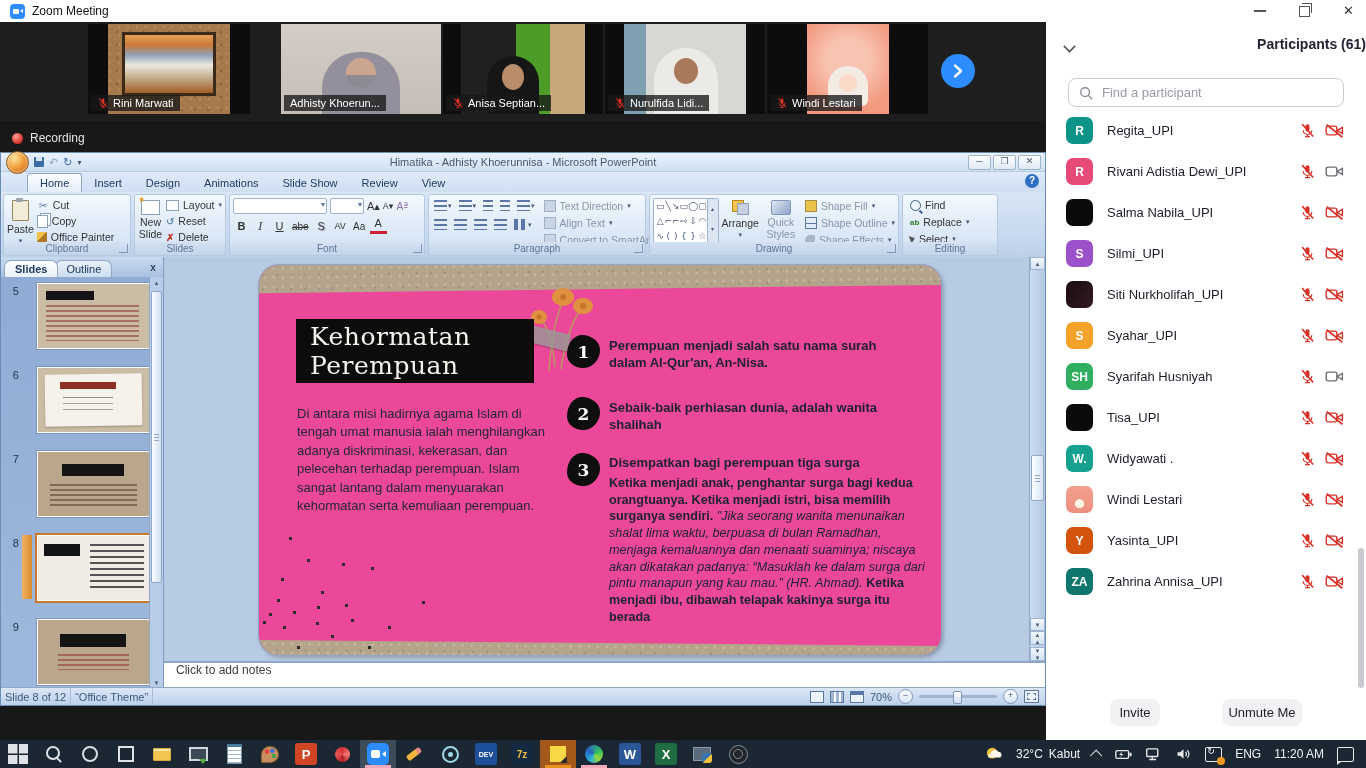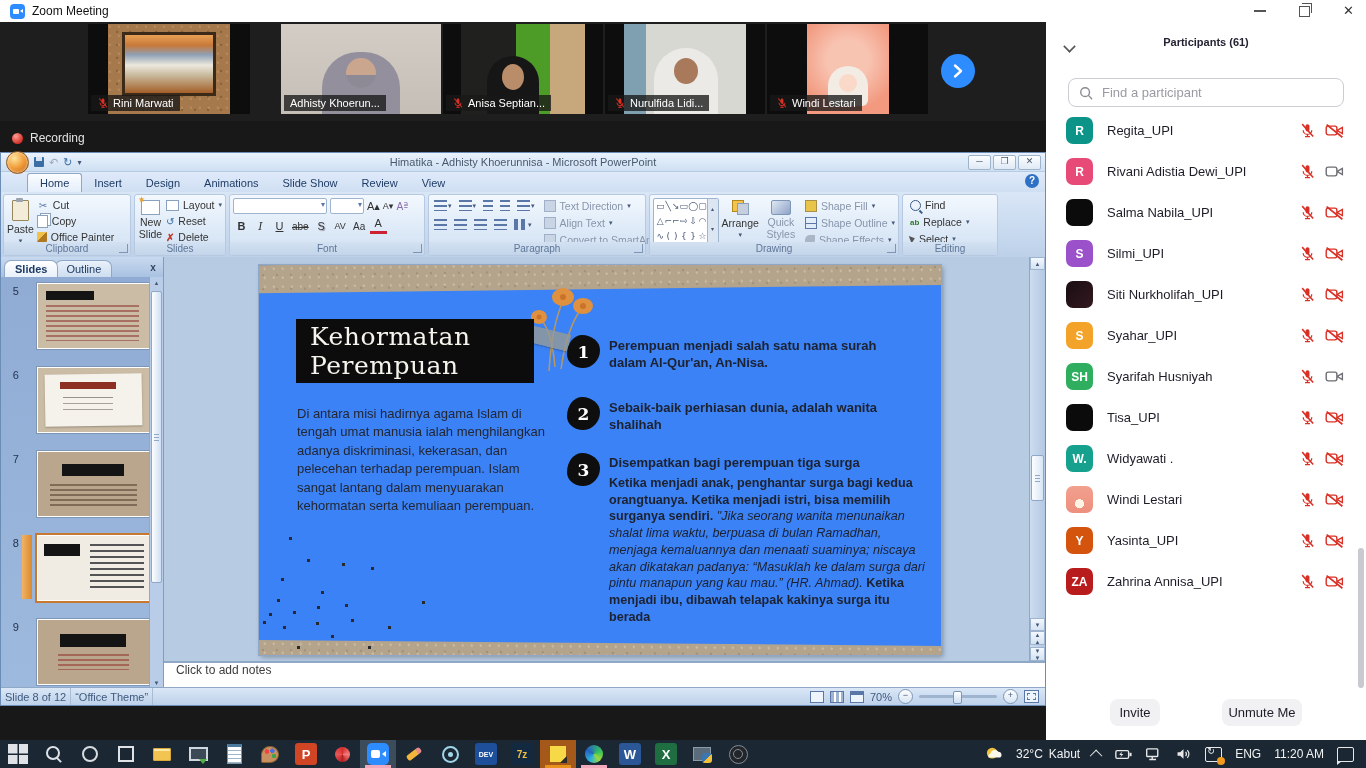--- a/index.html
+++ b/index.html
@@ -133,21 +133,21 @@
   .th.v9{background:#b9a68c;}
   .th.v9::before{content:"";position:absolute;left:22px;top:14px;width:66px;height:13px;background:#141414;}
   .th.v9::after{content:"";position:absolute;left:20px;top:34px;right:20px;height:16px;background:repeating-linear-gradient(180deg,rgba(150,60,50,.6) 0 2px,transparent 2px 5px);}
   .sp-scroll{position:absolute;right:0;top:20px;width:13px;bottom:0;background:#b9cde8;border-left:1px solid #8fa8c8;}
   .sp-scroll .ar{position:absolute;left:0;right:0;height:12px;text-align:center;font-size:6px;color:#44597a;line-height:12px;}
   .sp-sthumb{position:absolute;left:1px;right:1px;top:14px;height:290px;background:linear-gradient(90deg,#fdfeff,#cfdff2);border:1px solid #8fa8c8;border-radius:2px;}
   .sp-sthumb::before{content:"";position:absolute;left:2px;right:2px;top:50%;height:1px;background:#8fa8c8;box-shadow:0 -3px 0 #8fa8c8,0 3px 0 #8fa8c8;}
 
   
   .editor{position:absolute;left:163px;top:104px;right:0;height:404px;background:#b7cbe3;overflow:hidden;}
-  .slide-canvas{position:absolute;left:95px;top:8px;width:682px;height:390px;background:#3b82f6;box-shadow:0 0 0 1px #8fa8c8,2px 2px 5px rgba(0,0,0,.3);overflow:hidden;}
+  .slide-canvas{position:absolute;left:95px;top:8px;width:682px;height:390px;background:#ec4899;box-shadow:0 0 0 1px #8fa8c8,2px 2px 5px rgba(0,0,0,.3);overflow:hidden;border-radius:20px;}
   .band{position:absolute;left:-6px;width:104%;background-color:#b5a48c;background-image:radial-gradient(circle at 30% 40%,#cabb9f 1px,transparent 1.4px),radial-gradient(circle at 70% 70%,#a2917a 1px,transparent 1.4px);background-size:9px 9px,14px 14px;}
   .band-top{top:-4px;height:28px;transform:rotate(-0.7deg);}
   .band-bottom{bottom:-3px;height:15px;transform:rotate(0.5deg);}
   .title-box{position:absolute;left:37px;top:54px;width:238px;height:64px;background:#0c0c0c;color:#f6f3ec;font-family:"DejaVu Serif",serif;font-size:25px;line-height:1.16;padding:3px 0 0 14px;box-sizing:border-box;letter-spacing:.5px;}
   .tape{position:absolute;left:263px;top:64px;width:48px;height:17px;background:rgba(150,154,150,.8);transform:rotate(14deg);box-shadow:0 1px 2px rgba(0,0,0,.25);}
   .flowers{position:absolute;left:252px;top:14px;}
   .intro{position:absolute;left:38px;top:140px;width:264px;font-size:13px;line-height:1.42;color:#222733;margin:0;}
   .blob{position:absolute;width:33px;height:33px;background:#0e0e0e;color:#fff;font-family:"DejaVu Serif",serif;font-size:17px;font-weight:bold;display:flex;align-items:center;justify-content:center;border-radius:46% 54% 52% 48%/58% 46% 54% 42%;}
   .b1{left:308px;top:70px;} .b2{left:308px;top:132px;} .b3{left:308px;top:188px;}
   .ptext{position:absolute;left:350px;font-size:13px;font-weight:bold;color:#1c2230;line-height:1.3;width:300px;}
@@ -176,21 +176,21 @@
   .fitic{width:13px;height:11px;border:1px solid #5b77a8;background:#eef4fb;position:relative;}
   .fitic::before{content:"";position:absolute;inset:2px;border:1px dashed #5b77a8;}
 
   
   .participants{position:absolute;left:1046px;top:0;width:320px;height:740px;background:#fff;color:#1d1d28;}
   .pp-controls{position:absolute;top:3px;right:12px;display:flex;gap:33px;align-items:center;height:16px;}
   .ctl-min{width:12px;height:1.5px;background:#555;}
   .ctl-max{width:9px;height:9px;border:1.2px solid #555;position:relative;}
   .ctl-max::before{content:"";position:absolute;left:2px;top:-4px;width:9px;height:9px;border:1.2px solid #555;border-left:none;border-bottom:none;}
   .ctl-close{font-size:13px;color:#333;line-height:14px;}
-  .pp-header{position:absolute;top:36px;left:0;right:0;text-align:center;font-weight:bold;font-size:11px;color:#232333;}
+  .pp-header{position:absolute;top:36px;left:0;right:0;text-align:right;font-weight:bold;font-size:14px;color:#232333;}
   .pp-chevron{position:absolute;left:18px;top:41px;width:9px;height:9px;border-right:2px solid #555;border-bottom:2px solid #555;transform:rotate(45deg) scale(.8);}
   .pp-search{position:absolute;top:78px;left:22px;right:22px;height:29px;border:1px solid #ccccd4;border-radius:8px;display:flex;align-items:center;padding-left:10px;gap:7px;box-sizing:border-box;}
   .pp-search input{border:none;outline:none;font-size:13px;color:#333;flex:1;font-family:"Liberation Sans",sans-serif;background:transparent;}
   .pp-search input::placeholder{color:#9a9aa4;}
   #participant-list{position:absolute;top:110px;left:0;right:8px;bottom:56px;overflow:hidden;}
   .prow{height:41px;display:flex;align-items:center;padding-left:20px;}
   .pav{width:27px;height:27px;border-radius:7px;color:#fff;font-size:12px;font-weight:bold;display:flex;align-items:center;justify-content:center;background:#333;flex:0 0 auto;overflow:hidden;}
   .ph-garden{background:radial-gradient(circle at 30% 72%,#e98cb0 0 24%,transparent 25%),linear-gradient(135deg,#6d9b55,#90b16a 50%,#5d8348);}
   .ph-black{background:#0b0b0b;}
   .ph-dark{background:linear-gradient(135deg,#190d11,#331920);}
@@ -931,21 +931,21 @@
             <span style="display:flex">
               <svg width="19" height="15" viewBox="0 0 24 19">
                 <rect x="1.5" y="4" width="13.5" height="11" rx="2.5" fill="none" stroke="#d93025" stroke-width="1.8"></rect>
                 <path d="M16 9l6-3.5v8L16 10z" fill="none" stroke="#d93025" stroke-width="1.7"></path>
                 <path d="M2 2l20 16" stroke="#d93025" stroke-width="2.2"></path>
               </svg>
             </span>
           </span>
         </div>
         <div class="prow">
-          <span class="pav" style="background: #b91c1c;">ZA</span>
+          <span class="pav" style="background: #0f766e;">ZA</span>
           <span class="pname">Zahrina Annisa_UPI</span>
           <span class="picons">
             <span style="display:flex">
               <svg width="17" height="17" viewBox="0 0 24 24">
                 <rect x="9.2" y="3" width="5.6" height="10.5" rx="2.8" fill="#d93025"></rect>
                 <path d="M6 11.5a6 6 0 0 0 12 0M12 17.5v3.2M8.5 20.7h7" fill="none" stroke="#d93025" stroke-width="1.8"></path>
                 <path d="M4.5 3l15.5 17.5" stroke="#d93025" stroke-width="2.2"></path>
               </svg>
             </span>
             <span style="display:flex">

